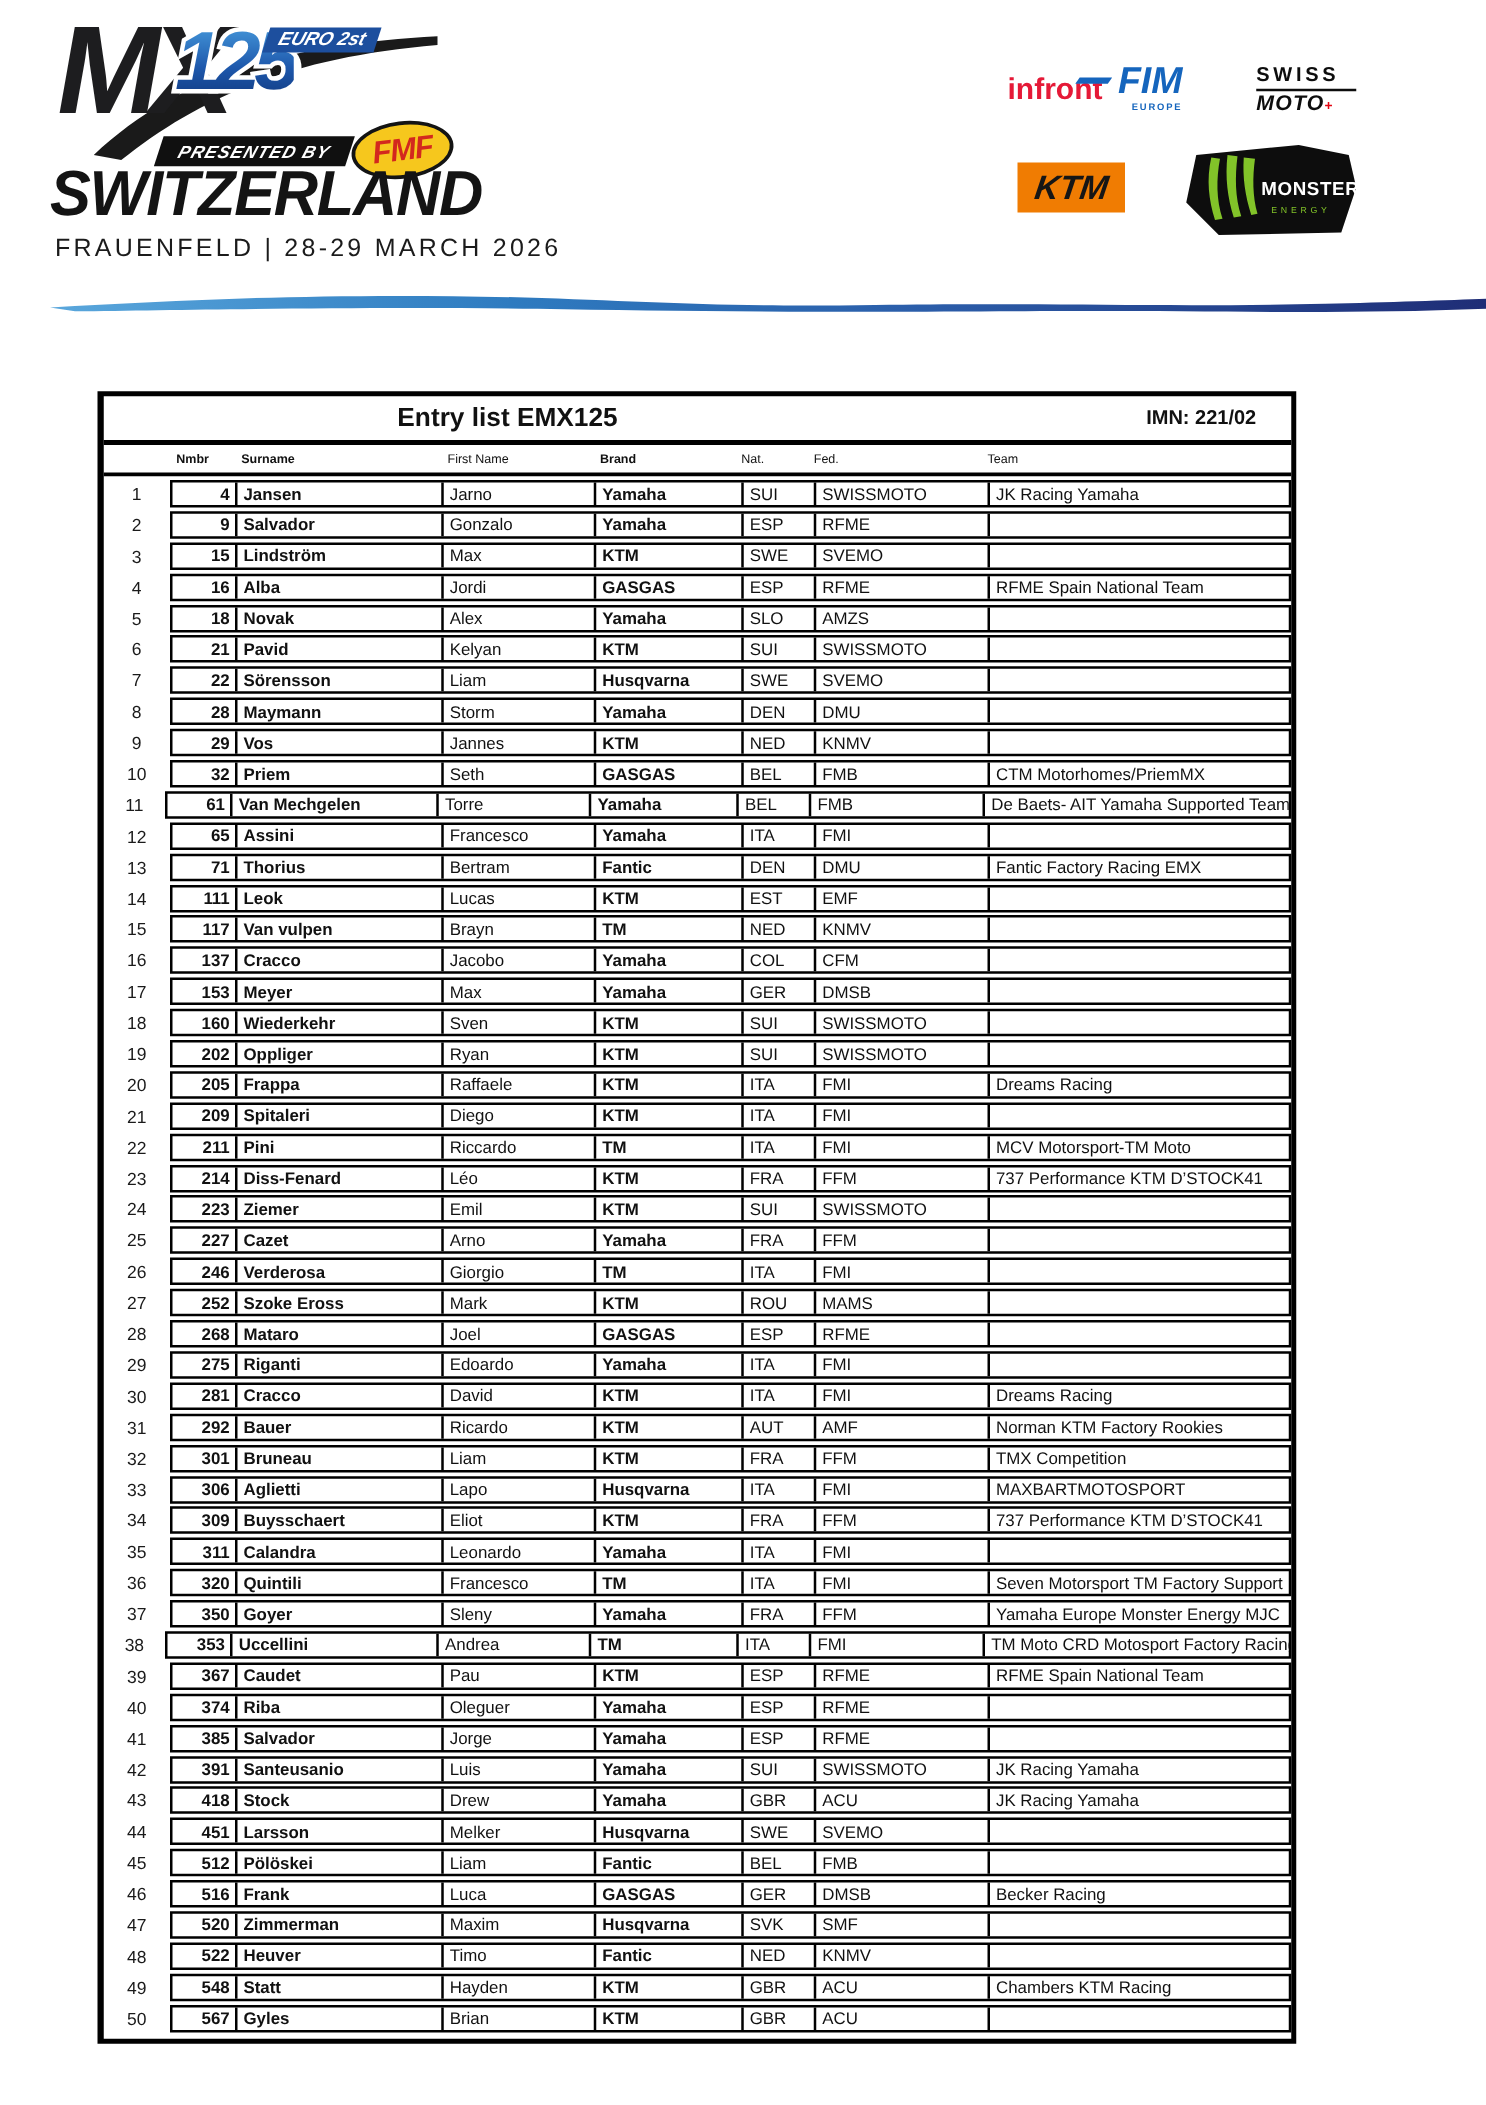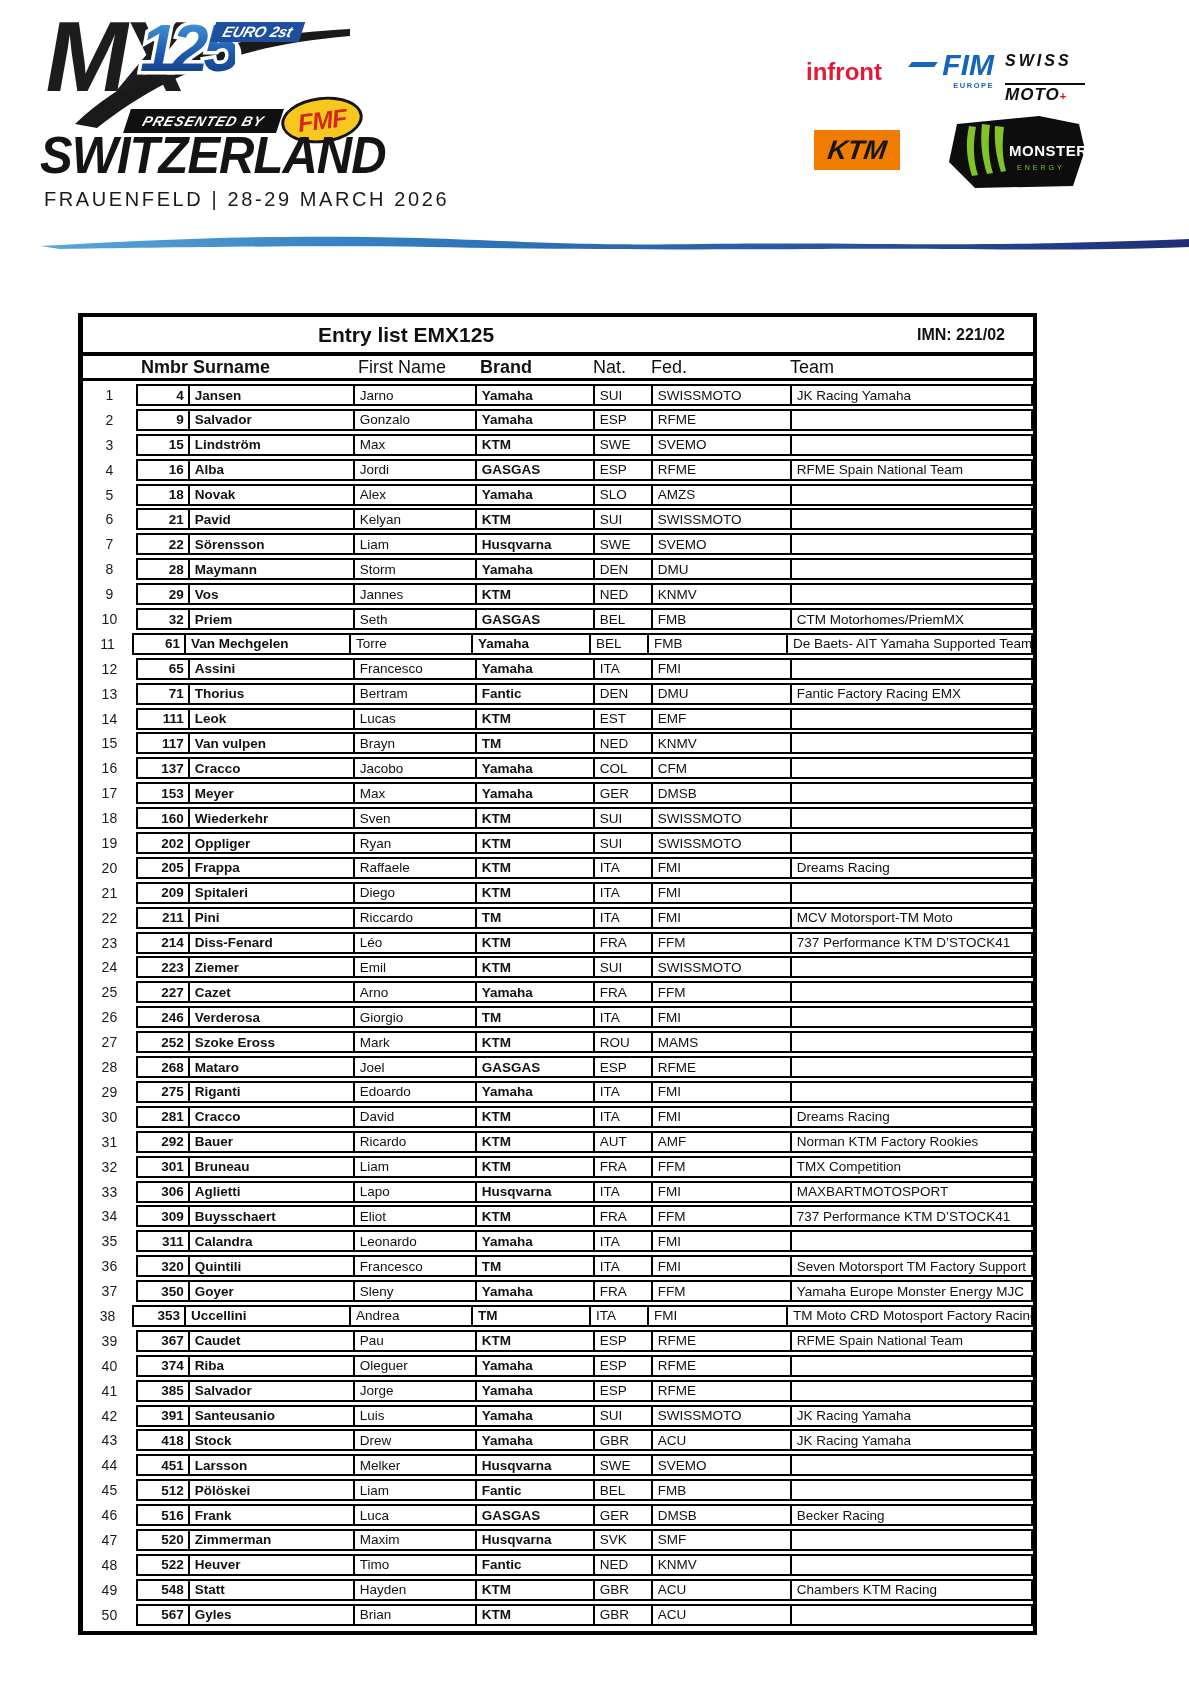--- a/index.html
+++ b/index.html
@@ -26,44 +26,44 @@
   .fmf-oval { position:absolute; left:236px; top:75px; width:82px; height:46px; background:#f6c71d;
              border:3px solid #141414; border-radius:50%; transform:rotate(-7deg);
              display:flex; align-items:center; justify-content:center; box-sizing:border-box; }
   .fmf-oval span { color:#d3281e; font-weight:bold; font-style:italic; font-size:25px; letter-spacing:-1px; }
   .country { position:absolute; left:40px; top:126px; font-size:49px; font-weight:bold; font-style:italic;
              letter-spacing:-1px; color:#141414; transform:scaleY(1.04); transform-origin:left top; }
   .venue { position:absolute; left:44px; top:188px; font-size:20px; letter-spacing:2.6px; color:#1b1b1b; }
   
   .sp-infront { position:absolute; left:806px; top:58px; font-size:24px; font-weight:bold;
              color:#e51937; letter-spacing:0px; }
-  .sp-fim { position:absolute; left:924px; top:50px; width:70px; text-align:right; color:#1565bd; }
+  .sp-fim { position:absolute; left:876px; top:50px; width:70px; text-align:right; color:#1565bd; }
   .sp-fim .mark { font-size:30px; font-weight:bold; font-style:italic; line-height:1; }
   .sp-fim .wing { position:absolute; left:-14px; top:12px; width:26px; height:5px; background:#1565bd;
              transform:skewX(-35deg); }
   .sp-fim .sub { font-size:7.5px; font-weight:bold; letter-spacing:1.5px; margin-top:1px; }
   .sp-swiss { position:absolute; left:1005px; top:52px; width:80px; color:#0d0d0d; }
-  .sp-swiss .l1 { display:block; font-size:16px; font-weight:bold; font-style:italic; letter-spacing:3px;
-             border-bottom:2.5px solid #0d0d0d; padding-bottom:13px; }
+  .sp-swiss .l1 { display:block; font-size:16px; font-weight:bold; letter-spacing:3px;
+             border-bottom:2.5px solid #0d0d0d; padding-bottom:1px; }
   .sp-swiss .l2 { display:inline-block; font-size:17px; font-weight:bold; font-style:italic; letter-spacing:1px; }
   .sp-swiss .cross { color:#e30613; font-size:11px; font-weight:bold; }
   .sp-ktm { position:absolute; left:814px; top:130px; width:86px; height:40px; background:#f07c02;
              display:flex; align-items:center; justify-content:center; }
   .sp-ktm span { font-size:27px; font-weight:bold; font-style:italic; color:#161616; transform:skewX(-8deg); }
   .sp-monster { position:absolute; left:941px; top:114px; }
   
   .brush { position:absolute; left:0; top:230px; }
   
   .table-wrap { position:absolute; left:78px; top:313px; width:959px; box-sizing:border-box;
              border:4px solid #000; border-left-width:5px; background:#fff; }
   .title-row { display:flex; height:35px; align-items:center; border-bottom:4px solid #000; }
   .title-main { width:68%; text-align:center; font-size:21px; font-weight:bold; }
   .title-imn { flex:1; text-align:right; padding-right:28px; font-size:16px; font-weight:bold; }
   .head-row { display:flex; height:22px; align-items:center; border-bottom:3px solid #000; }
-  .head-row .hc { box-sizing:border-box; padding-left:5px; font-size:18px; white-space:nowrap; }
+  .head-row .hc { box-sizing:border-box; padding-left:5px; font-size:10px; white-space:nowrap; }
   .head-row .gut { width:53px; padding:0; }
   .hb { font-weight:bold; }
   .rows { padding:3px 0 2px 0; }
   .r { display:flex; height:22px; margin-bottom:2.9px; }
   .r .pos { width:53px; text-align:center; font-size:14px; line-height:22px; color:#1a1a1a; }
   .box { display:flex; width:897px; border:2px solid #000; box-sizing:content-box; height:18px; }
   .c { box-sizing:border-box; border-right:2px solid #000; display:flex; align-items:center;
        font-size:13.5px; padding-left:5px; white-space:nowrap; overflow:hidden; height:18px; }
   .c:last-child { border-right:none; }
   .w-nmbr{width:52px; justify-content:flex-end; padding-left:0; padding-right:4px; font-weight:bold;}

